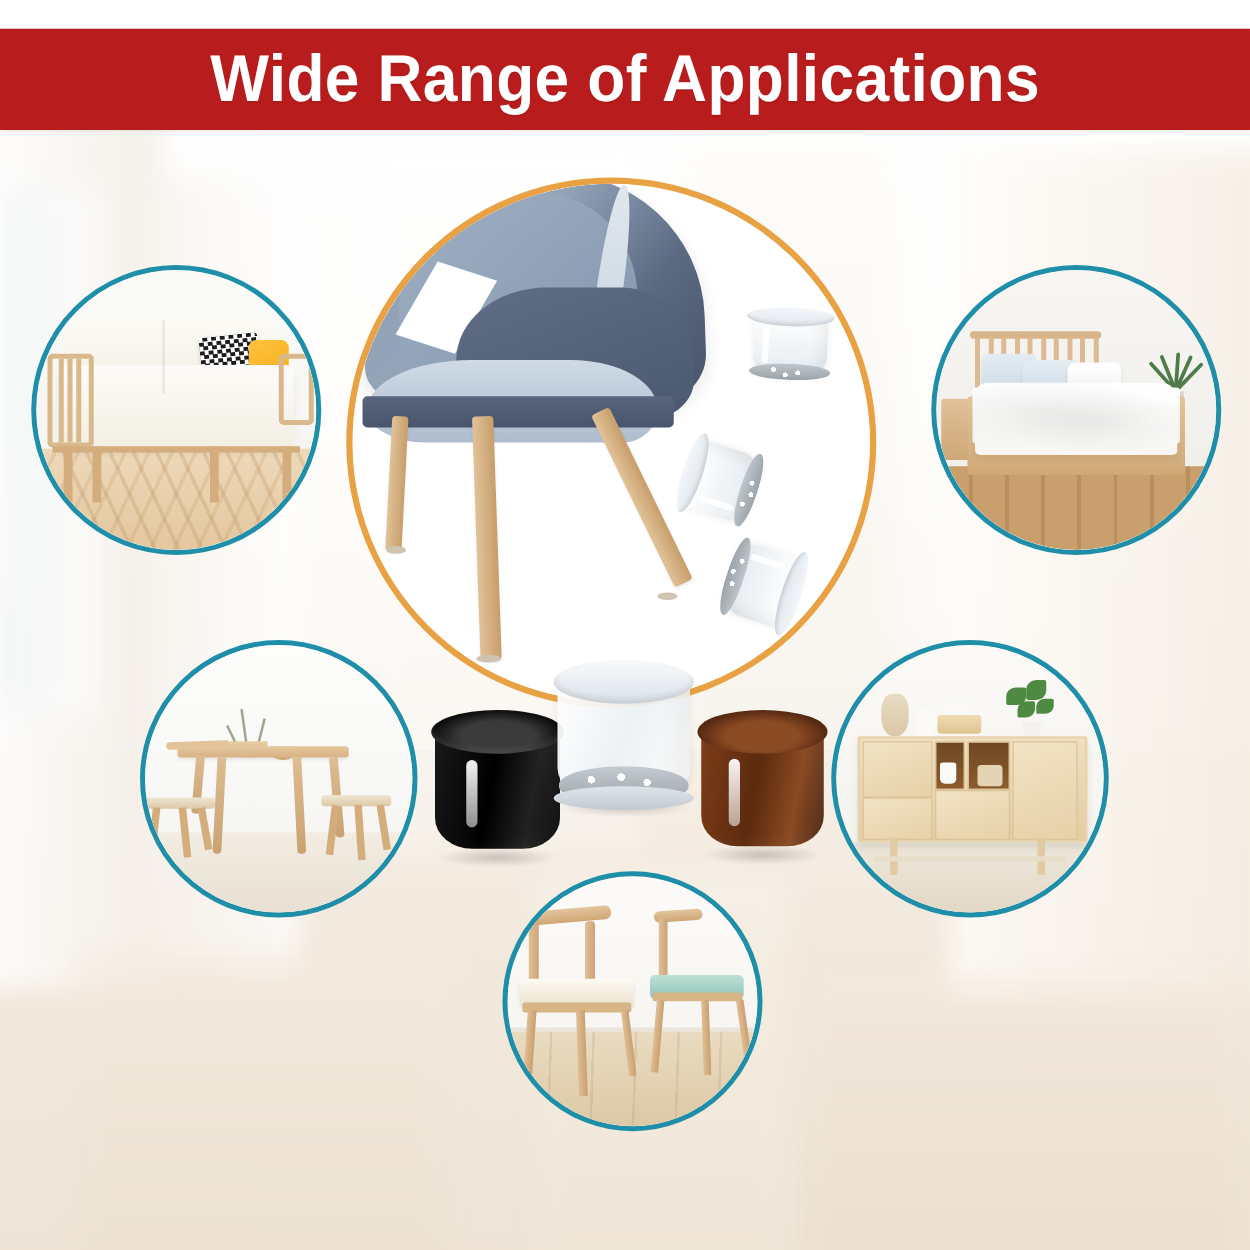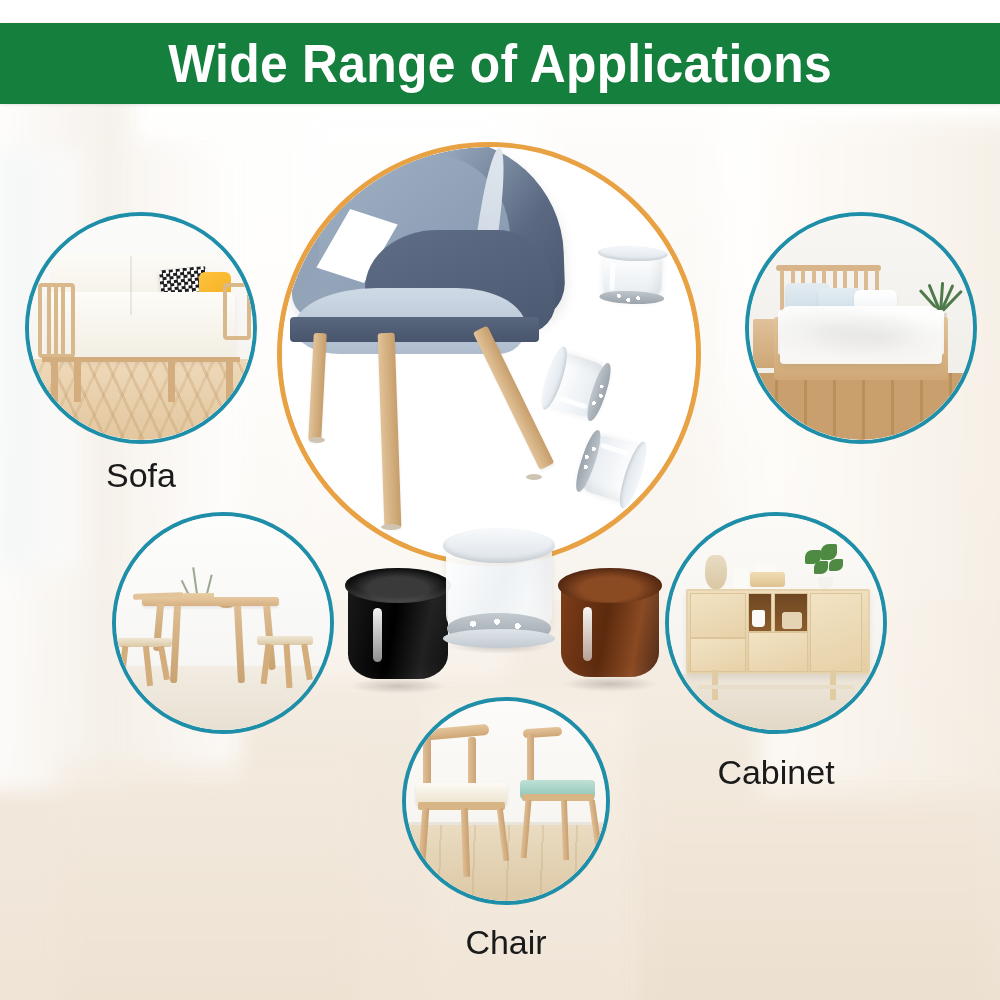--- a/index.html
+++ b/index.html
@@ -256,21 +256,21 @@
       <div class="shape s2"></div>
       <div class="shape s3"></div>
     <div class="shape s4"></div>
       <div class="shape s5"></div>
       <div class="shape s6"></div>
     <div class="shape s7"></div>
       <div class="shape s8"></div>
       <div class="shape s9"></div>
   </div>
 
-  <div class="banner" id="banner" style="background: #15803d;">
+  <div class="banner" id="banner" style="background: #b91c1c;">
     <div class="banner-title" style="color: rgb(255, 255, 255);">Wide Range of Applications</div>
   </div>
 
   <div class="circle" id="c-sofa" style="left: 25px; top: 212px; width: 232px; height: 232px; border: 4px solid rgb(31, 143, 169);">
     <div class="photo">
       <div class="sofa-wall"></div>
       <div class="sofa-floorw"></div>
       <div class="sofa-back"></div>
       <div class="pillow-ck"></div>
       <div class="pillow-y"></div>
@@ -282,21 +282,20 @@
           <i style="left:66%"></i>
         </div>
       <div class="sofa-arm-r"></div>
       <div class="sofa-rail"></div>
       <div class="sofa-leg" style="left:10%"></div>
       <div class="sofa-leg" style="left:20%"></div>
       <div class="sofa-leg" style="left:62%"></div>
       <div class="sofa-leg" style="left:88%"></div>
     </div>
   </div>
-  <div class="label" style="left: 35px; top: 458px; width: 212px; color: rgb(26, 26, 26);">Sofa</div>
 
   <div class="circle" id="c-bed" style="left: 745px; top: 212px; width: 232px; height: 232px; border: 4px solid rgb(31, 143, 169);">
     <div class="photo">
       <div class="bed-wall"></div>
       <div class="bed-floor"></div>
       <div class="bed-stand"></div>
       <div class="bed-head">
         <div class="top"></div>
         <div class="slat" style="left:4%"></div>
           <div class="slat" style="left:14%"></div>
@@ -378,21 +377,20 @@
       <div class="cb-open" style="left:49%;top:36%;width:16%;height:18%"></div>
       <div class="cb-door" style="left:37%;top:54%;width:28%;height:19%"></div>
       <div class="cb-door" style="left:66%;top:36%;width:24%;height:37%"></div>
       <div class="cb-cup" style="left:39%;top:44%;width:6%;height:8%"></div>
       <div class="cb-cup" style="left:53%;top:45%;width:9%;height:8%;background:#e5d4b4;border-radius:3px"></div>
       <div class="cb-leg" style="left:20%"></div>
       <div class="cb-leg" style="left:75%"></div>
       <div style="position:absolute;left:14%;top:79%;width:72%;height:4px;background:#e7ddc8"></div>
     </div>
   </div>
-  <div class="label" style="left: 665px; top: 755px; width: 222px; color: rgb(26, 26, 26);">Cabinet</div>
 
   <div class="circle" id="c-chair" style="left: 402px; top: 697px; width: 208px; height: 208px; border: 4px solid rgb(31, 143, 169);">
     <div class="photo">
       <div class="ch-wall"></div>
       <div class="ch-floor"></div>
       <div class="ch-base"></div>
 
       <div class="chair-obj" style="left:4%;top:10%;width:54%;height:78%;">
         <div class="crest" style="left:4%;top:4%;width:66%;transform:rotate(-5deg)"></div>
         <div class="post" style="left:8%;top:8%;height:34%"></div>
@@ -410,21 +408,20 @@
         <div class="post" style="left:10%;top:6%;height:38%;width:7px"></div>
         <div class="seatpad" style="left:2%;top:38%;width:86%;height:19px;
              background:linear-gradient(180deg,#bfe0d6,#8ec4b6)"></div>
         <div class="apron" style="left:4%;top:48%;width:82%;height:7px"></div>
         <div class="leg" style="left:6%;top:52%;width:6px;height:40%;transform:rotate(5deg)"></div>
         <div class="leg" style="left:50%;top:52%;width:6px;height:42%;transform:rotate(-2deg)"></div>
         <div class="leg" style="left:84%;top:52%;width:6px;height:32%;transform:rotate(-8deg)"></div>
       </div>
     </div>
   </div>
-  <div class="label" style="left: 402px; top: 925px; width: 208px; color: rgb(26, 26, 26);">Chair</div>
 
   <div class="circle" id="c-hero" style="left: 277px; top: 142px; width: 424px; height: 424px; border: 5px solid rgb(232, 162, 68);">
     <div class="photo">
       <div class="hero-wall"></div>
 
       <div class="hc-back"></div>
       <div class="hc-backin"></div>
       <div class="hc-wedge"></div>
       <div class="hc-piping"></div>
       <div class="hc-arm"></div>

